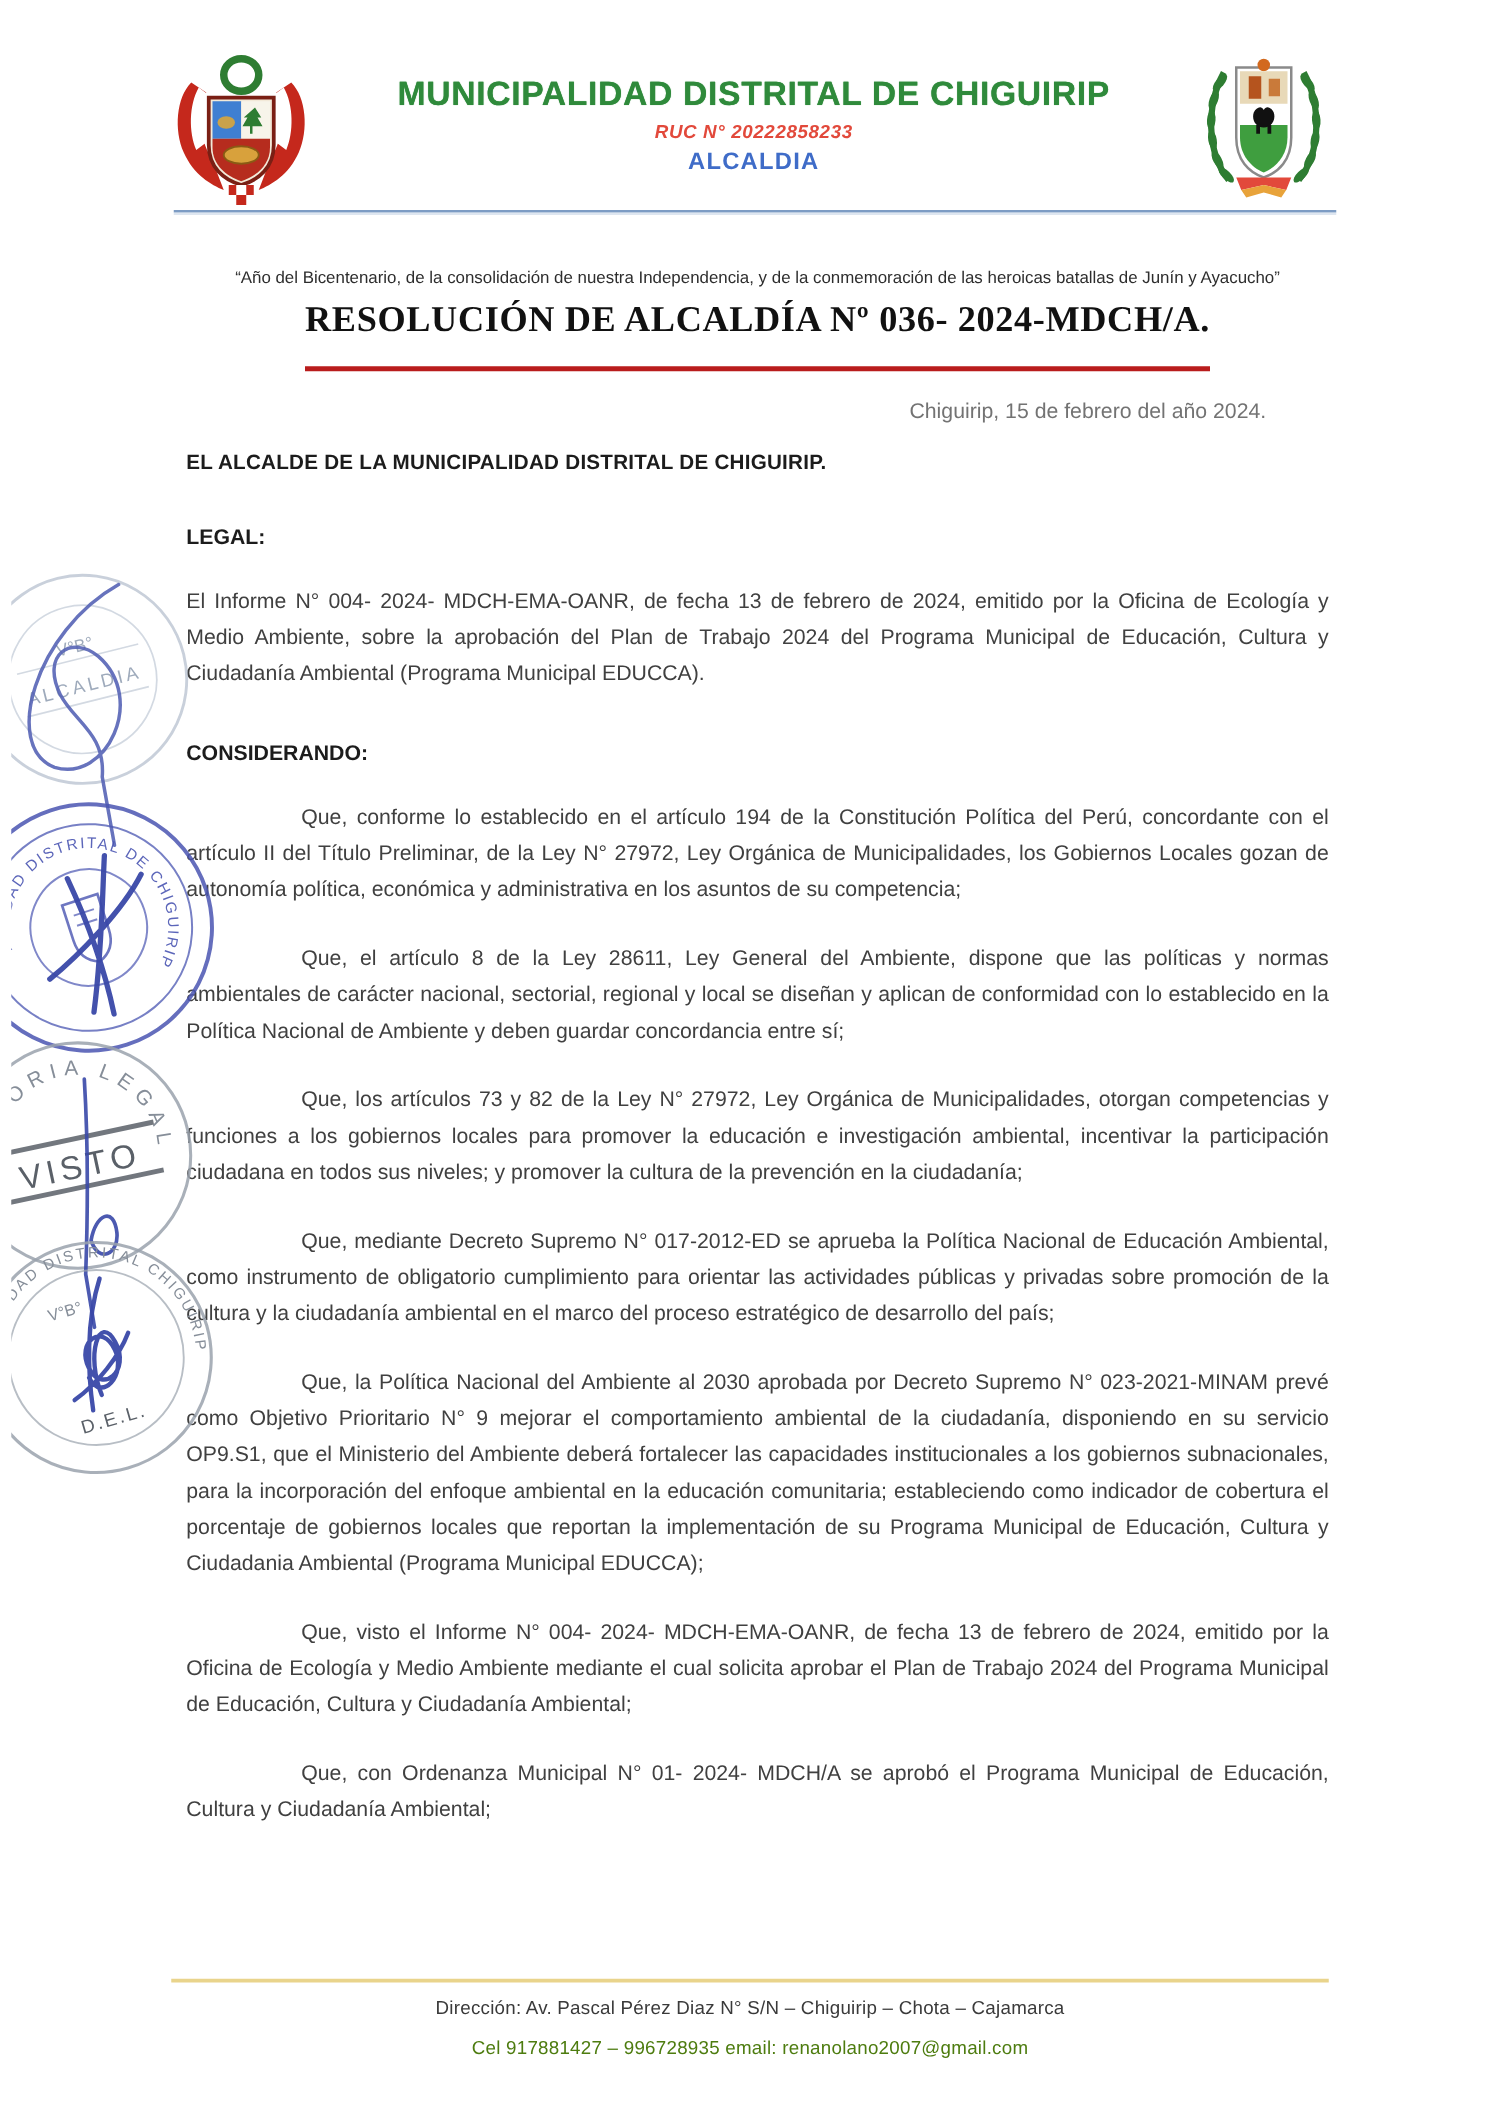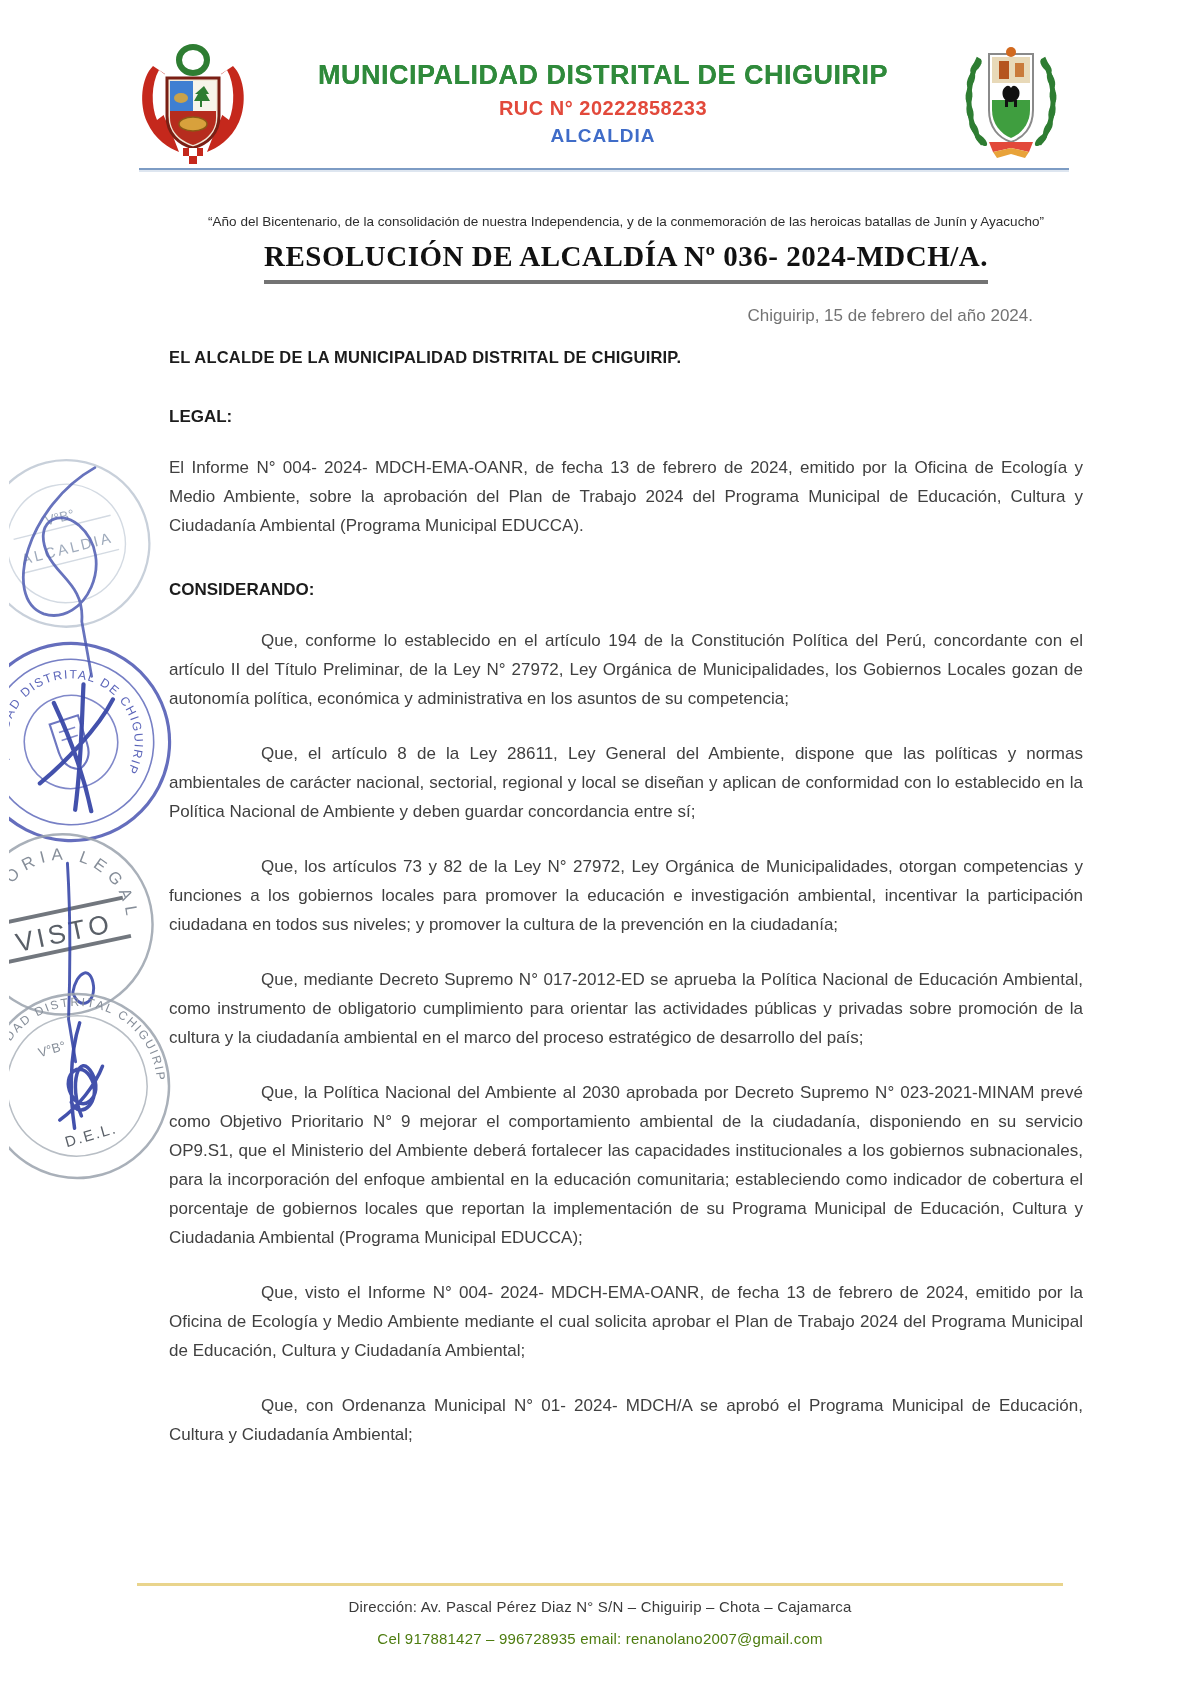--- a/index.html
+++ b/index.html
@@ -21,46 +21,46 @@
   }
   .logo{flex:0 0 auto;}
   .header-text{
     flex:1 1 auto;text-align:center;padding-top:16px;
   }
   .header-title{
     font-size:27px;font-weight:bold;color:#2f8a3b;letter-spacing:.5px;
     text-shadow:0 0 .6px #2f8a3b;
   }
   .header-ruc{
-    font-size:20px;font-weight:bold;color:#e2493b;margin-top:6px;letter-spacing:.5px;
+    font-size:15px;font-weight:bold;color:#e2493b;margin-top:6px;letter-spacing:.5px;font-style:italic;
   }
   .header-office{
     font-size:19px;font-weight:bold;color:#3f6cc8;margin-top:5px;letter-spacing:1px;
   }
   .header-rule{
     position:absolute;top:168px;left:130px;right:112px;height:0;
     border-top:2px solid #7d9cc4;
     box-shadow:0 2px 0 rgba(125,156,196,.25);
   }
   
   .content{
-    position:absolute;top:212px;left:160px;width:914px;
+    position:absolute;top:212px;left:140px;width:914px;
   }
   .motto{
     text-align:center;font-size:13.5px;color:#2d2d2d;line-height:20px;
     margin:0 10px 8px 10px;
   }
   .doc-title-wrap{text-align:center;margin-top:6px;}
   .doc-title{
     display:inline-block;
     font-family:"Liberation Serif", serif;
     font-size:29px;font-weight:bold;color:#111;
     letter-spacing:.5px;
-    border-bottom:4px solid #737373;
-    padding-bottom:7px;
+    border-bottom:4px solid #b91c1c;
+    padding-bottom:20px;
   }
   .dateline{
     text-align:right;font-size:17px;color:#737373;margin-top:22px;padding-right:50px;
   }
   .issuer{
     text-align:left;font-size:16.5px;font-weight:bold;color:#1c1c1c;margin-top:22px;
     letter-spacing:.2px;
   }
   .section-heading{
     font-size:17px;font-weight:bold;color:#1c1c1c;margin-top:40px;

